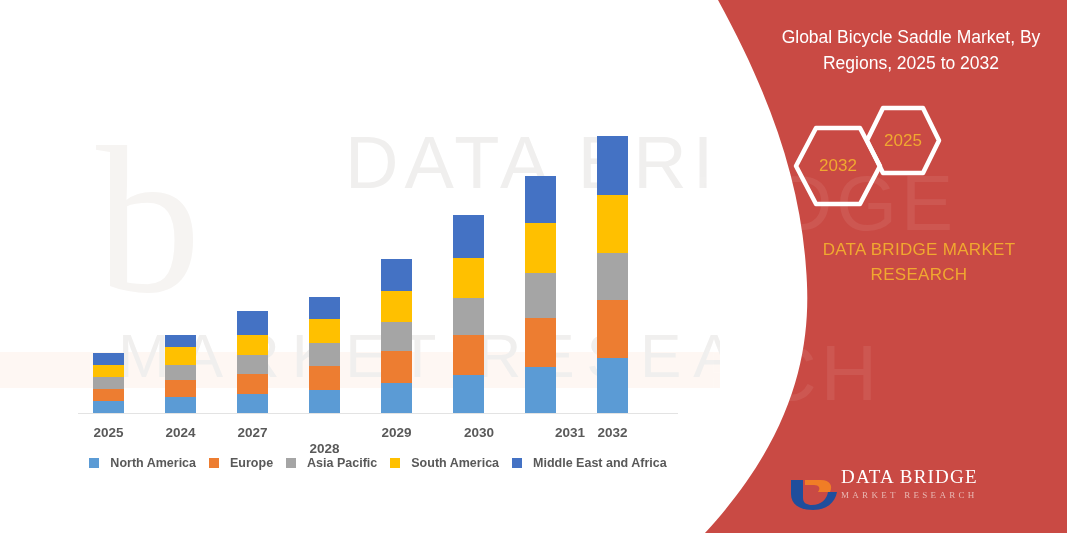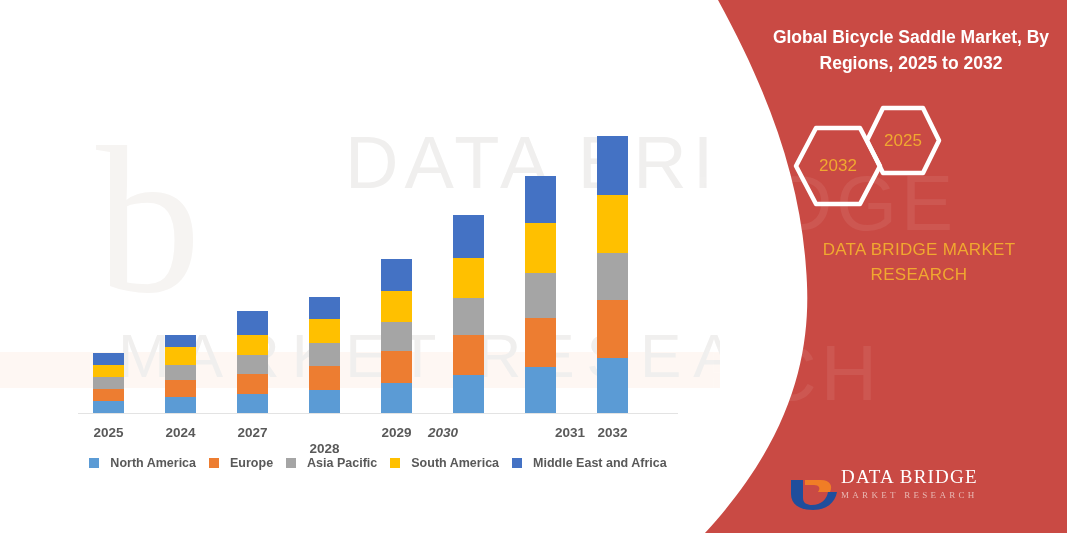--- a/index.html
+++ b/index.html
@@ -36,21 +36,21 @@
   }
   .panel-title {
     position: absolute;
     top: 24px;
     left: 0;
     width: 288px;
     text-align: center;
     color: #ffffff;
     font-size: 17.5px;
     line-height: 26px;
-    font-weight: 700;
+    font-weight: 400;
   }
 
   
   .hex-wrap {
     position: absolute;
     top: 104px;
     left: 0;
     width: 300px;
     height: 110px;
   }
@@ -309,21 +309,21 @@
           <div class="seg" style="background: rgb(237, 125, 49); height: 58px;"></div>
           <div class="seg" style="background: rgb(91, 155, 213); height: 55px;"></div>
         </div>
       </div>
     <div id="xlabels-host">
         <div class="xlabel" style="left: 73.5px;">2025</div>
         <div class="xlabel" style="left: 145.5px;">2024</div>
         <div class="xlabel" style="left: 217.5px;">2027</div>
         <div class="xlabel" style="left: 289.5px; margin-top: 16px;">2028</div>
         <div class="xlabel" style="left: 361.5px;">2029</div>
-        <div class="xlabel" style="left: 408px; font-style: italic;">2030</div>
+        <div class="xlabel" style="left: 444px;">2030</div>
         <div class="xlabel" style="left: 535px;">2031</div>
         <div class="xlabel" style="left: 577.5px;">2032</div>
       </div>
   </div>
 
   <div class="legend" id="legend-host">
       <div class="legend-item">
         <span class="legend-swatch" style="background: rgb(91, 155, 213);"></span>
         <span class="legend-label">North America</span>
       </div>

